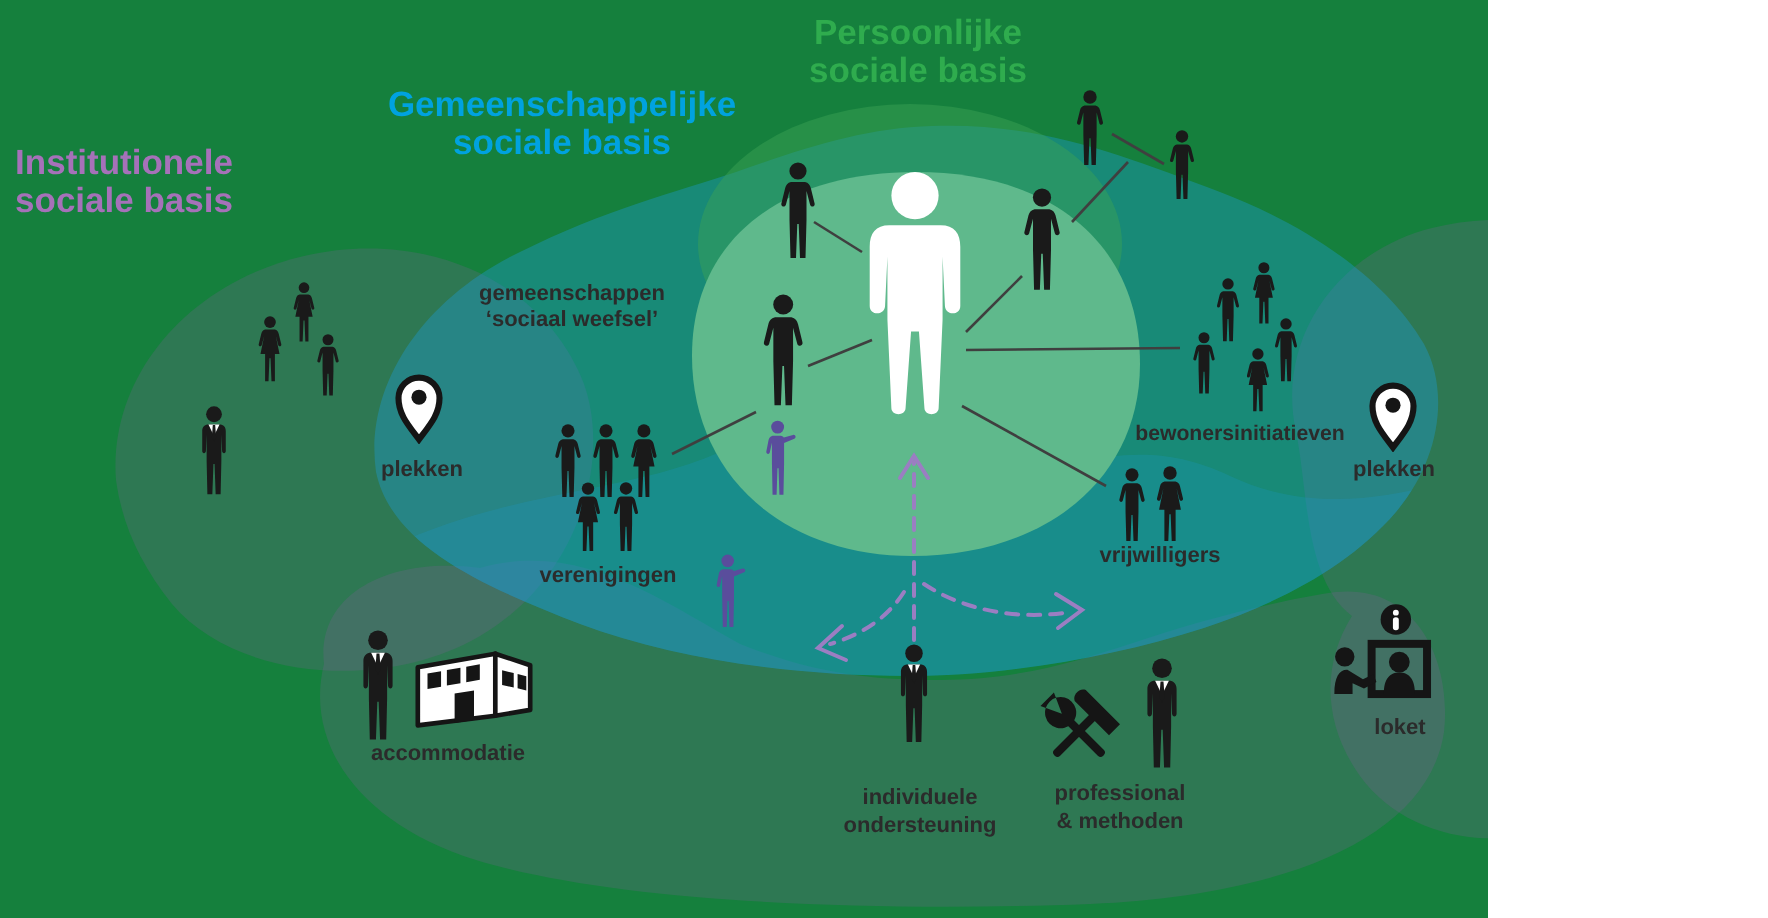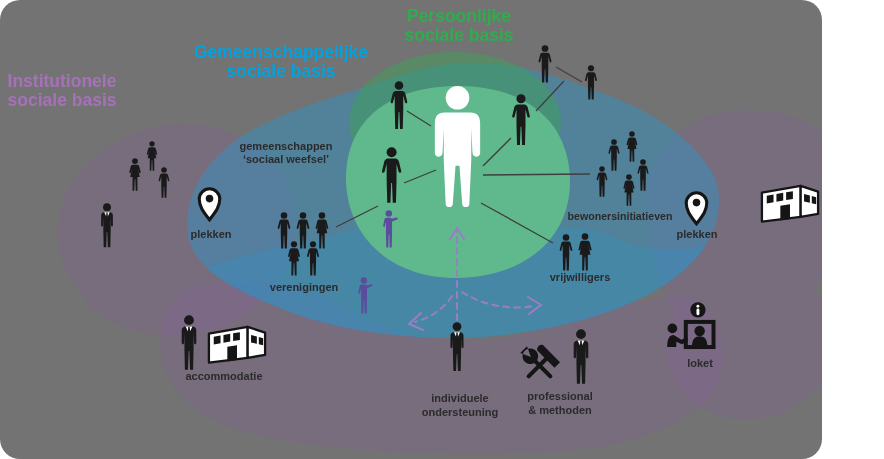--- a/index.html
+++ b/index.html
@@ -1,17 +1,17 @@
 <!DOCTYPE html>
 <html><head>
 <meta charset="utf-8">
 <style>
   html,body{margin:0;padding:0;background:#ffffff;}
-  #stage{position:relative;width:822px;height:459px;background:#737373;overflow:hidden;
-         font-family:"Liberation Sans", sans-serif;border-radius:20px;}
+  #stage{position:relative;width:744px;height:459px;background:#15803d;overflow:hidden;
+         font-family:"Liberation Sans", sans-serif;}
   svg{display:block;}
   text{font-family:"Liberation Sans", sans-serif;}
   .title{font-weight:bold;font-size:17.5px;}
   .lbl{font-weight:bold;font-size:11px;}
   .lbl-sm{font-weight:bold;font-size:10.6px;}
 </style>
 </head>
 <body>
 
 <div id="stage">

